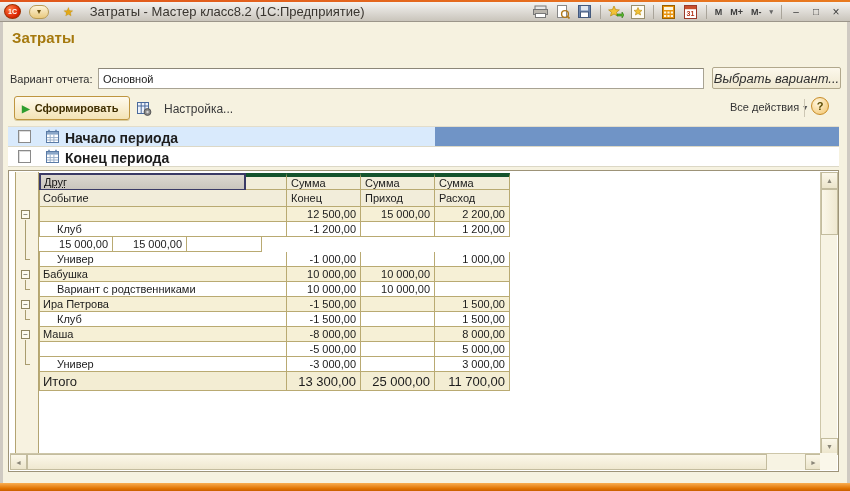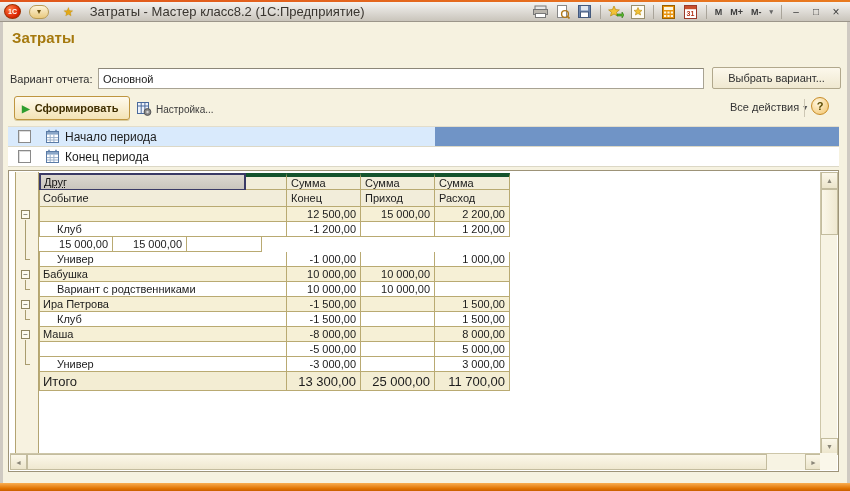--- a/index.html
+++ b/index.html
@@ -32,30 +32,30 @@
   .bottom-bar { position:absolute; left:0; top:483px; width:850px; height:8px;
     background:linear-gradient(#f9ae52,#e07200 70%,#c85f00); }
 
   .page-heading { position:absolute; left:9px; top:7px; font-size:15px; font-weight:bold; color:#a5790e; }
 
   .variant-label { position:absolute; left:7px; top:51px; font-size:11px; color:#2f2f2f; }
   .variant-input { position:absolute; left:95px; top:46px; width:606px; height:21px;
     border:1px solid #a8a393; border-top-color:#8c8778; background:#fff; font-size:11px;
     font-family:"Liberation Sans",sans-serif; padding:0 4px; color:#1c1c1c; }
   .btn { background:linear-gradient(#fcf8ec,#efe8d0); border:1px solid #b1a88c; border-radius:2px;
-    font-size:11px; color:#2f2f2f; display:flex; align-items:center; justify-content:center; cursor:default; }
+    font-size:13px; color:#2f2f2f; display:flex; align-items:center; justify-content:center; cursor:default;font-style:italic; }
   .choose-btn { position:absolute; left:709px; top:45px; width:129px; height:22px; }
 
   .gen-btn { position:absolute; left:11px; top:74px; height:24px; padding:0 10px 0 7px;
     border:1px solid #bf9640; border-radius:3px; background:linear-gradient(#fefaee,#f3e3b5);
     display:flex; align-items:center; gap:5px; font-size:11px; font-weight:bold; color:#3f2e00;
     box-shadow:0 1px 0 #d8cba0; }
   .play-ic { color:#2f9e2f; font-size:10px; }
   .settings-btn { position:absolute; left:134px; top:77px; height:20px; display:flex; align-items:center;
-    gap:4px; font-size:10px; color:#3a3a3a; background:transparent; border:none;justify-content:center; }
+    gap:12px; font-size:12px; color:#3a3a3a; background:transparent; border:none;justify-content:center; }
   .all-actions { position:absolute; left:727px; top:79px; font-size:11px; color:#333;
     display:flex; align-items:center; gap:4px; }
   .all-actions .dd { font-size:8px; color:#555; }
   .tb2-sep { position:absolute; left:801px; top:77px; width:1px; height:18px; background:#cdc7b4; }
   .help-btn { position:absolute; left:808px; top:75px; width:18px; height:18px; border-radius:50%;
     border:1px solid #c78c28; background:radial-gradient(circle at 35% 30%,#fff6de,#f2c368);
     font-size:11px; font-weight:bold; color:#5a4a00; display:flex; align-items:center; justify-content:center; }
 
   
   .period-block { position:absolute; left:5px; top:104px; width:831px; height:41px;
@@ -63,21 +63,21 @@
   .period-row { position:relative; width:831px; height:20px; background:#fff;
     border-bottom:1px solid #dcd8c6; display:flex; align-items:center; }
   .period-row .label-cell { position:absolute; left:0; top:0; width:427px; height:19px;
     display:flex; align-items:center; }
   .period-row.selected .label-cell { background:#d9eafc; }
   .period-row .value-cell { position:absolute; left:427px; top:0; width:404px; height:19px; }
   .period-row.selected .value-cell { background:#7094c6; }
   .checkbox { position:absolute; left:10px; top:3px; width:13px; height:13px; background:#fff;
     border:1px solid #8a8a8a; box-shadow:inset 1px 1px 0 #dcdcdc; }
   .cal-ic { position:absolute; left:37px; top:2px; }
-  .period-label { position:absolute; left:57px; top:3px; font-size:12px; color:#1c1c1c; }
+  .period-label { position:absolute; left:57px; top:3px; font-size:14px; color:#1c1c1c;font-weight:bold; }
 
   
   .viewport { position:absolute; left:5px; top:148px; width:831px; height:302px;
     border:1px solid #9d9378; background:#fff; }
   .margin-col { position:absolute; left:6px; top:1px; width:24px; height:283px;
     background:#f7f2e0; border-left:1px solid #b3a472; border-right:1px solid #b3a472; }
 
   .grid { position:absolute; left:30px; top:2px; width:433px; }
   .trow { position:absolute; left:0; display:flex; }
   .cell { border-right:1px solid #b9aa72; border-bottom:1px solid #b9aa72; font-size:11px;

